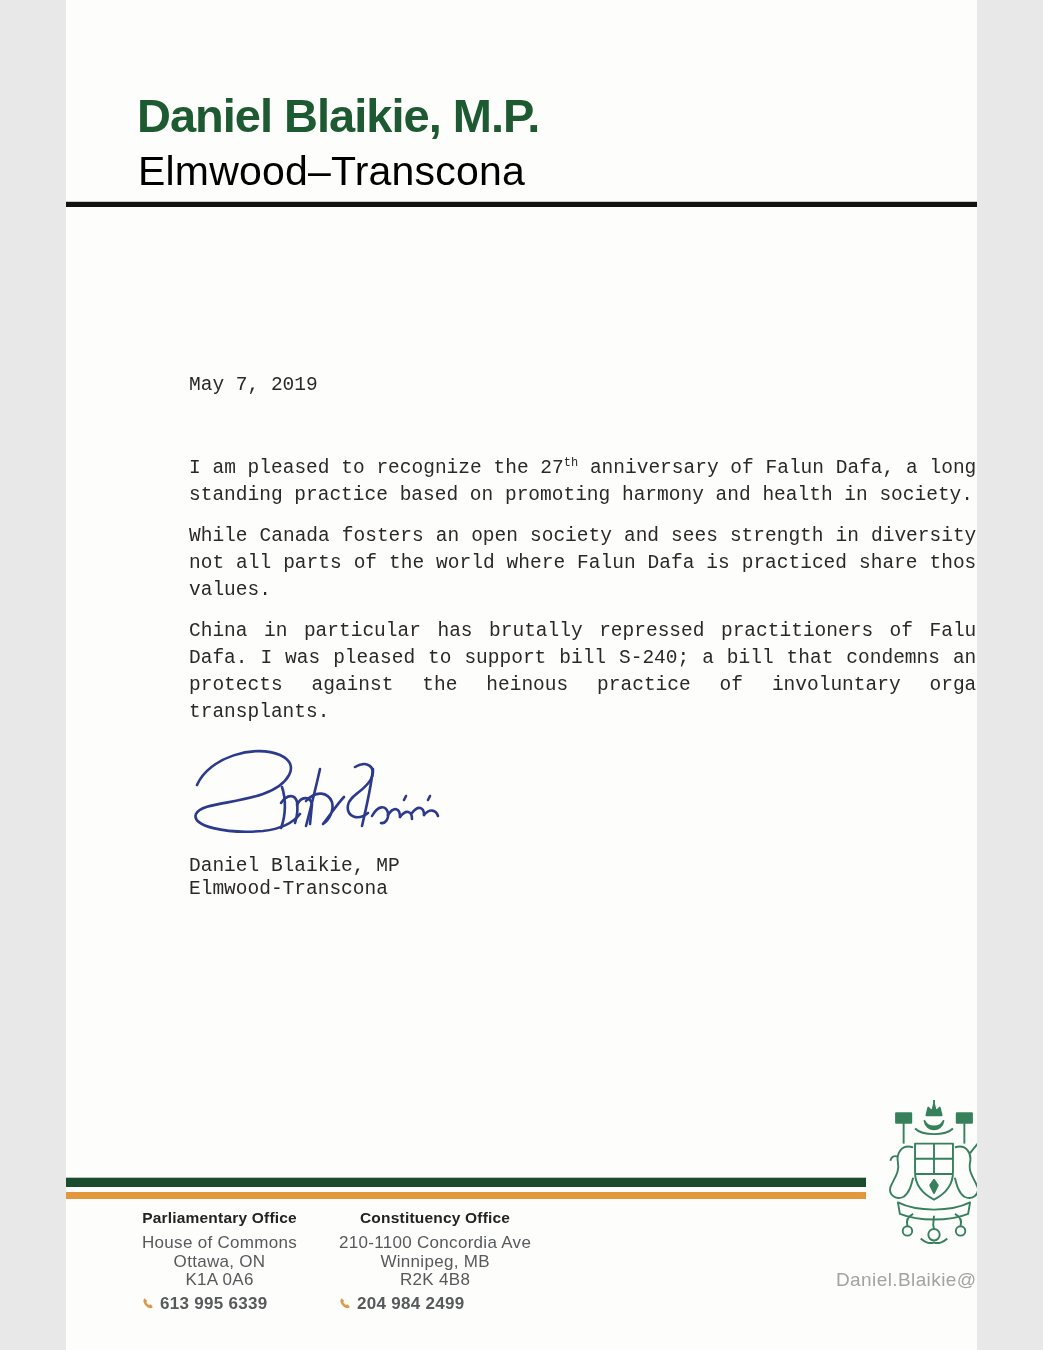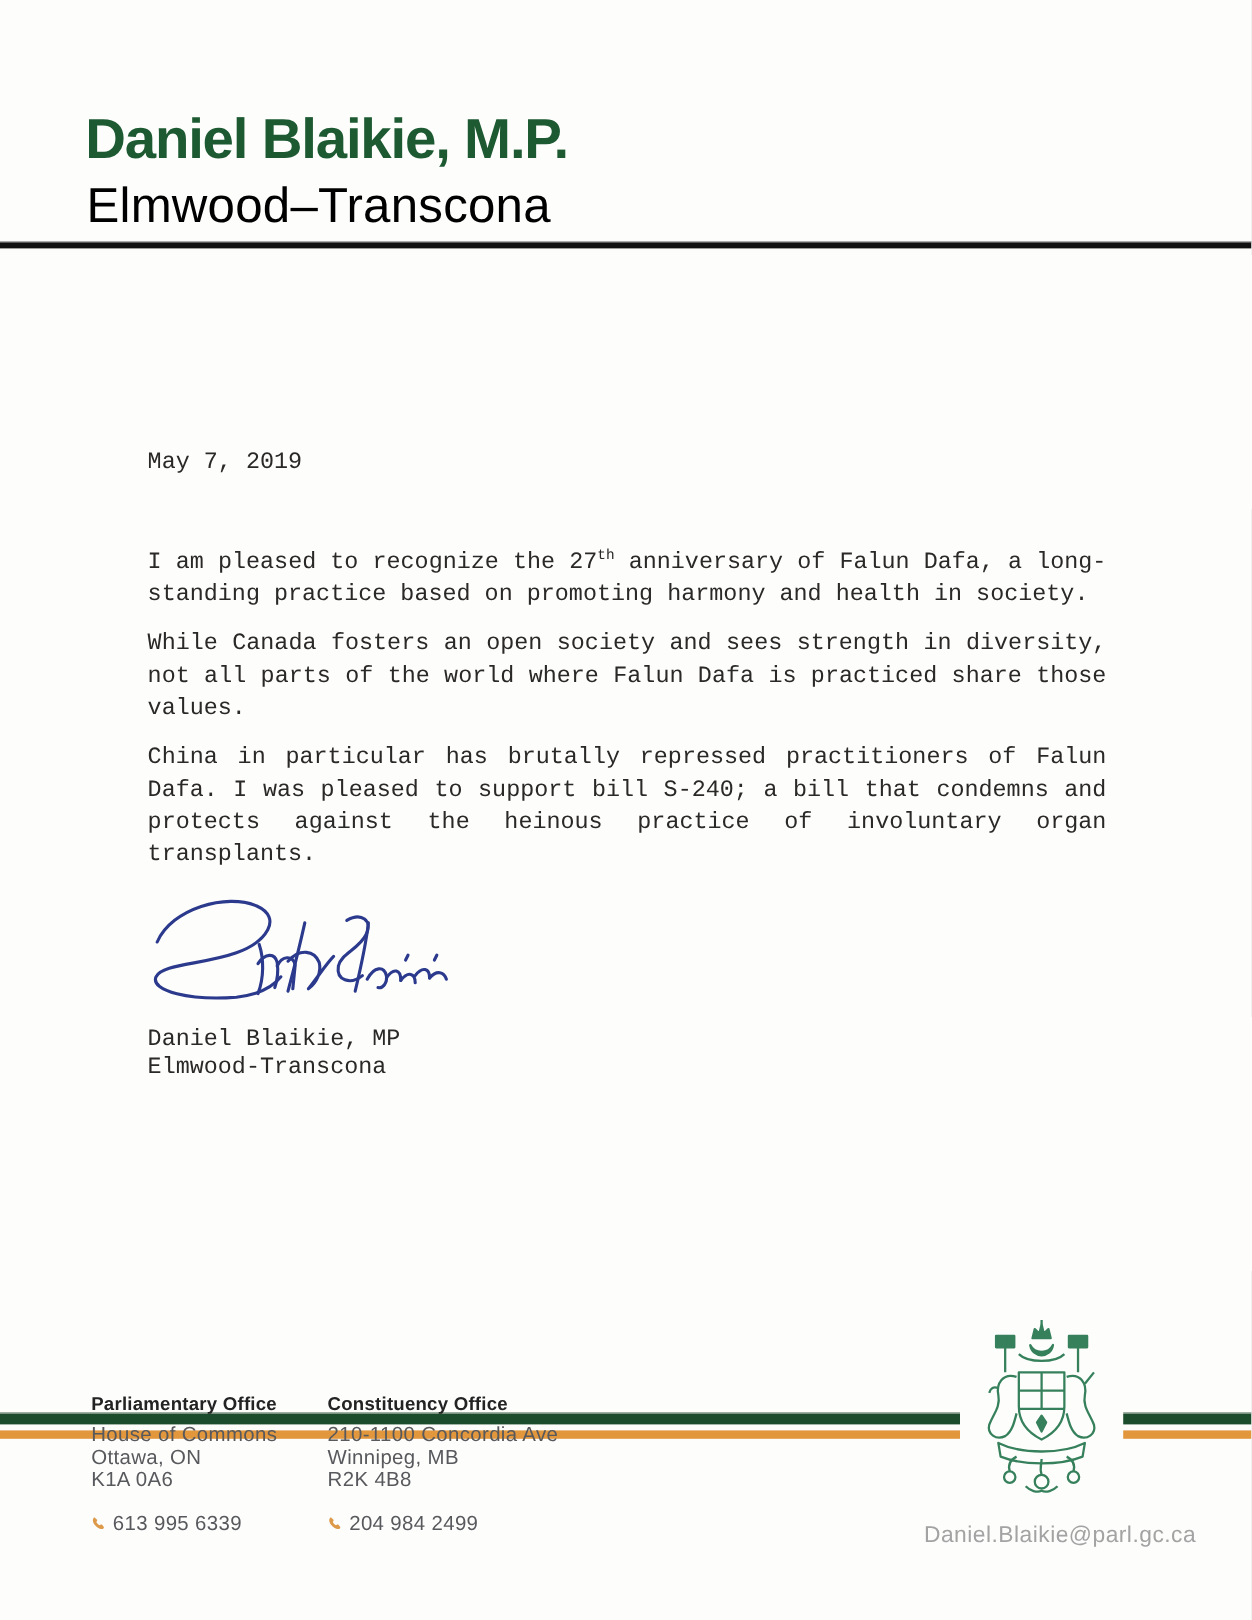--- a/index.html
+++ b/index.html
@@ -1,19 +1,19 @@
 <!DOCTYPE html>
 <html><head>
 <meta charset="utf-8">
 <style>
   * { margin: 0; padding: 0; box-sizing: border-box; }
   html, body { background: #e8e8e8; }
   .page {
     position: relative;
-    width: 1043px;
+    width: 911px;
     height: 1350px;
     margin: 0 auto;
     background: #fdfdfc;
     overflow: hidden;
     font-family: "Liberation Sans", sans-serif;
   }
 
   
   .mp-name {
     position: absolute;
@@ -67,29 +67,29 @@
   .stripe-orange {
     position: absolute; left: 0; right: 0; top: 1192px; height: 7px;
     background: #e2973d;
   }
   .crest-mask {
     position: absolute; left: 800px; top: 1096px; width: 136px; height: 152px;
     background: #fdfdfc;
   }
   .crest { position: absolute; left: 811px; top: 1100px; }
 
-  .office-col { position: absolute; top: 1162px; }
+  .office-col { position: absolute; top: 1209px; text-align: center; }
   .office-col.parl { left: 76px; }
   .office-col.const { left: 273px; }
   .office-title {
     font-size: 15.5px; font-weight: 700; color: #232323;
     letter-spacing: 0.2px; margin-bottom: 7px;
   }
   .office-line { font-size: 17px; color: #58595c; line-height: 18.5px; letter-spacing: 0.3px; }
-  .phone-row { display: flex; align-items: center; gap: 6px; margin-top: 18px; }
+  .phone-row { display: flex; align-items: center; gap: 6px; margin-top: 5px; font-weight: bold; }
   .phone-icon-svg { flex: 0 0 auto; }
   .email {
     position: absolute; left: 770px; top: 1269px;
     font-size: 19px; color: #a3a3a3; letter-spacing: 0.4px;
   }
 </style>
 </head>
 <body>
 
 <div class="page">

